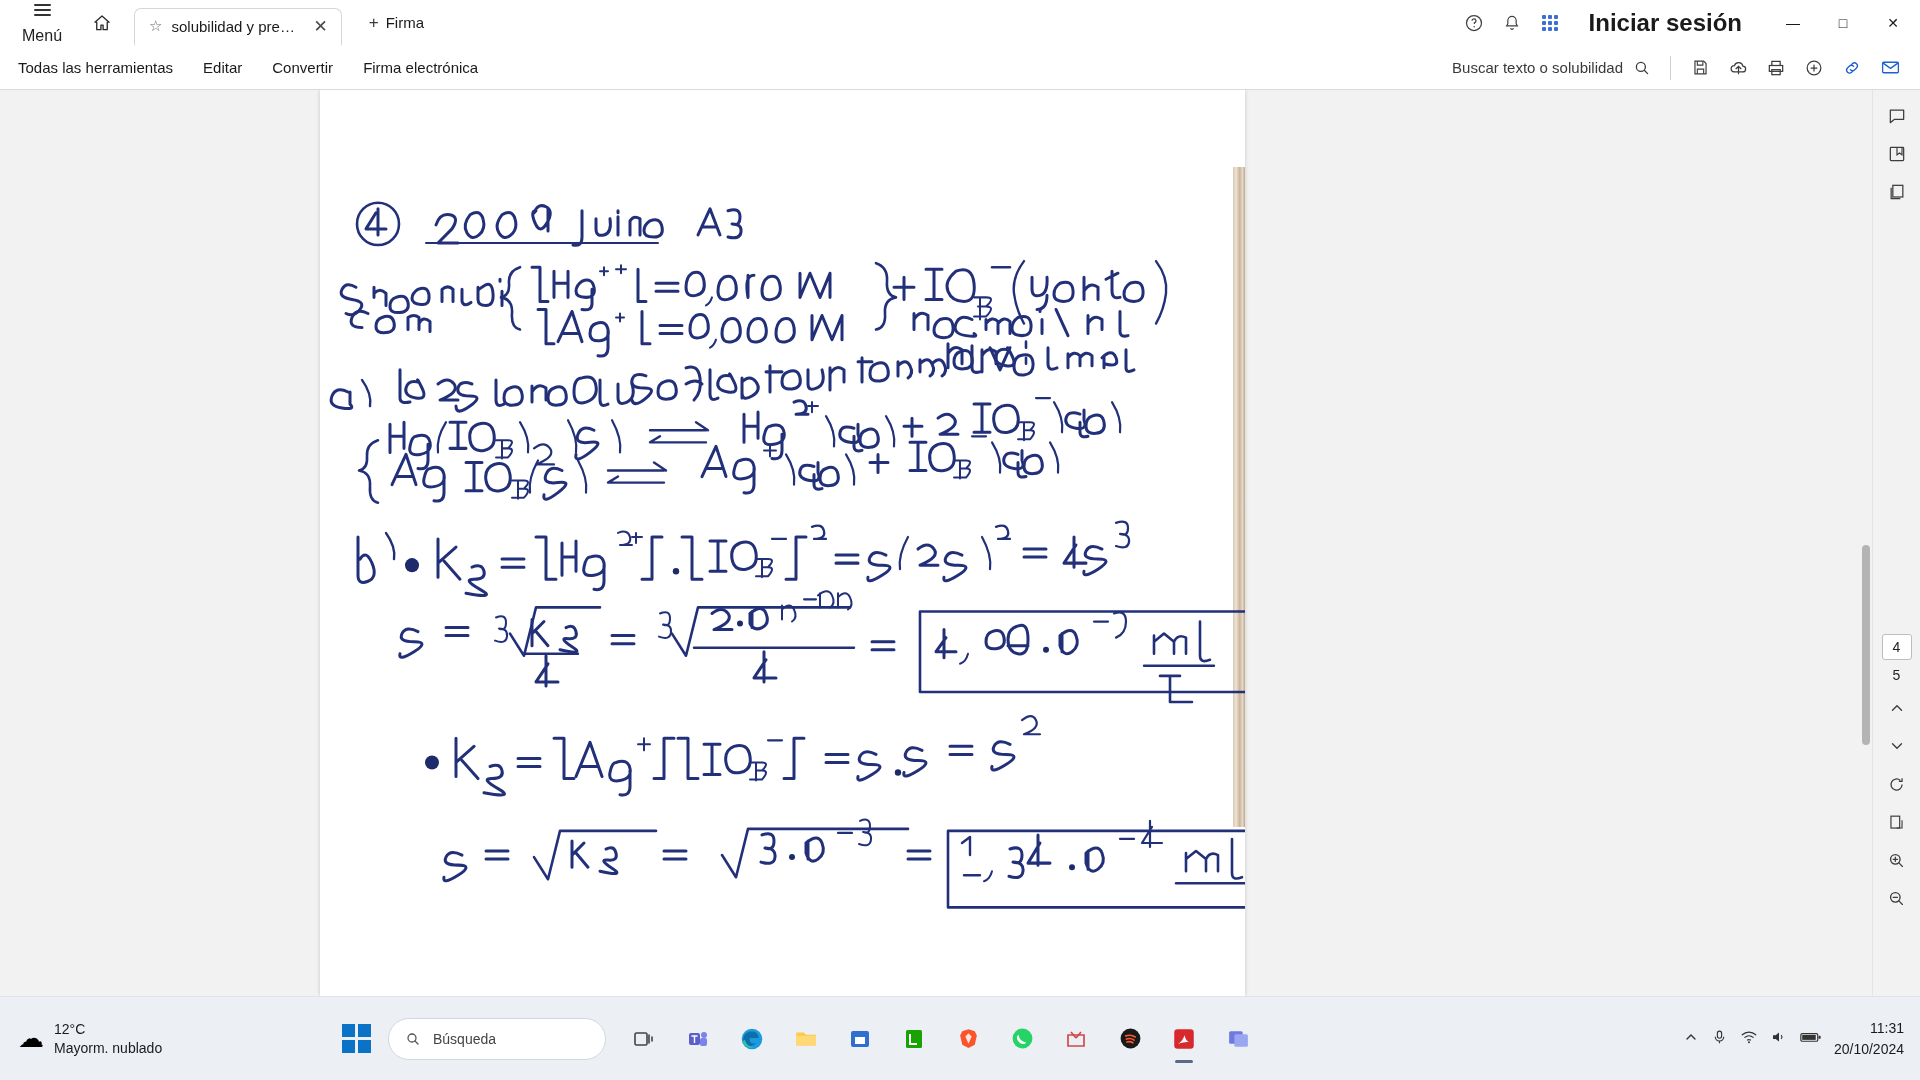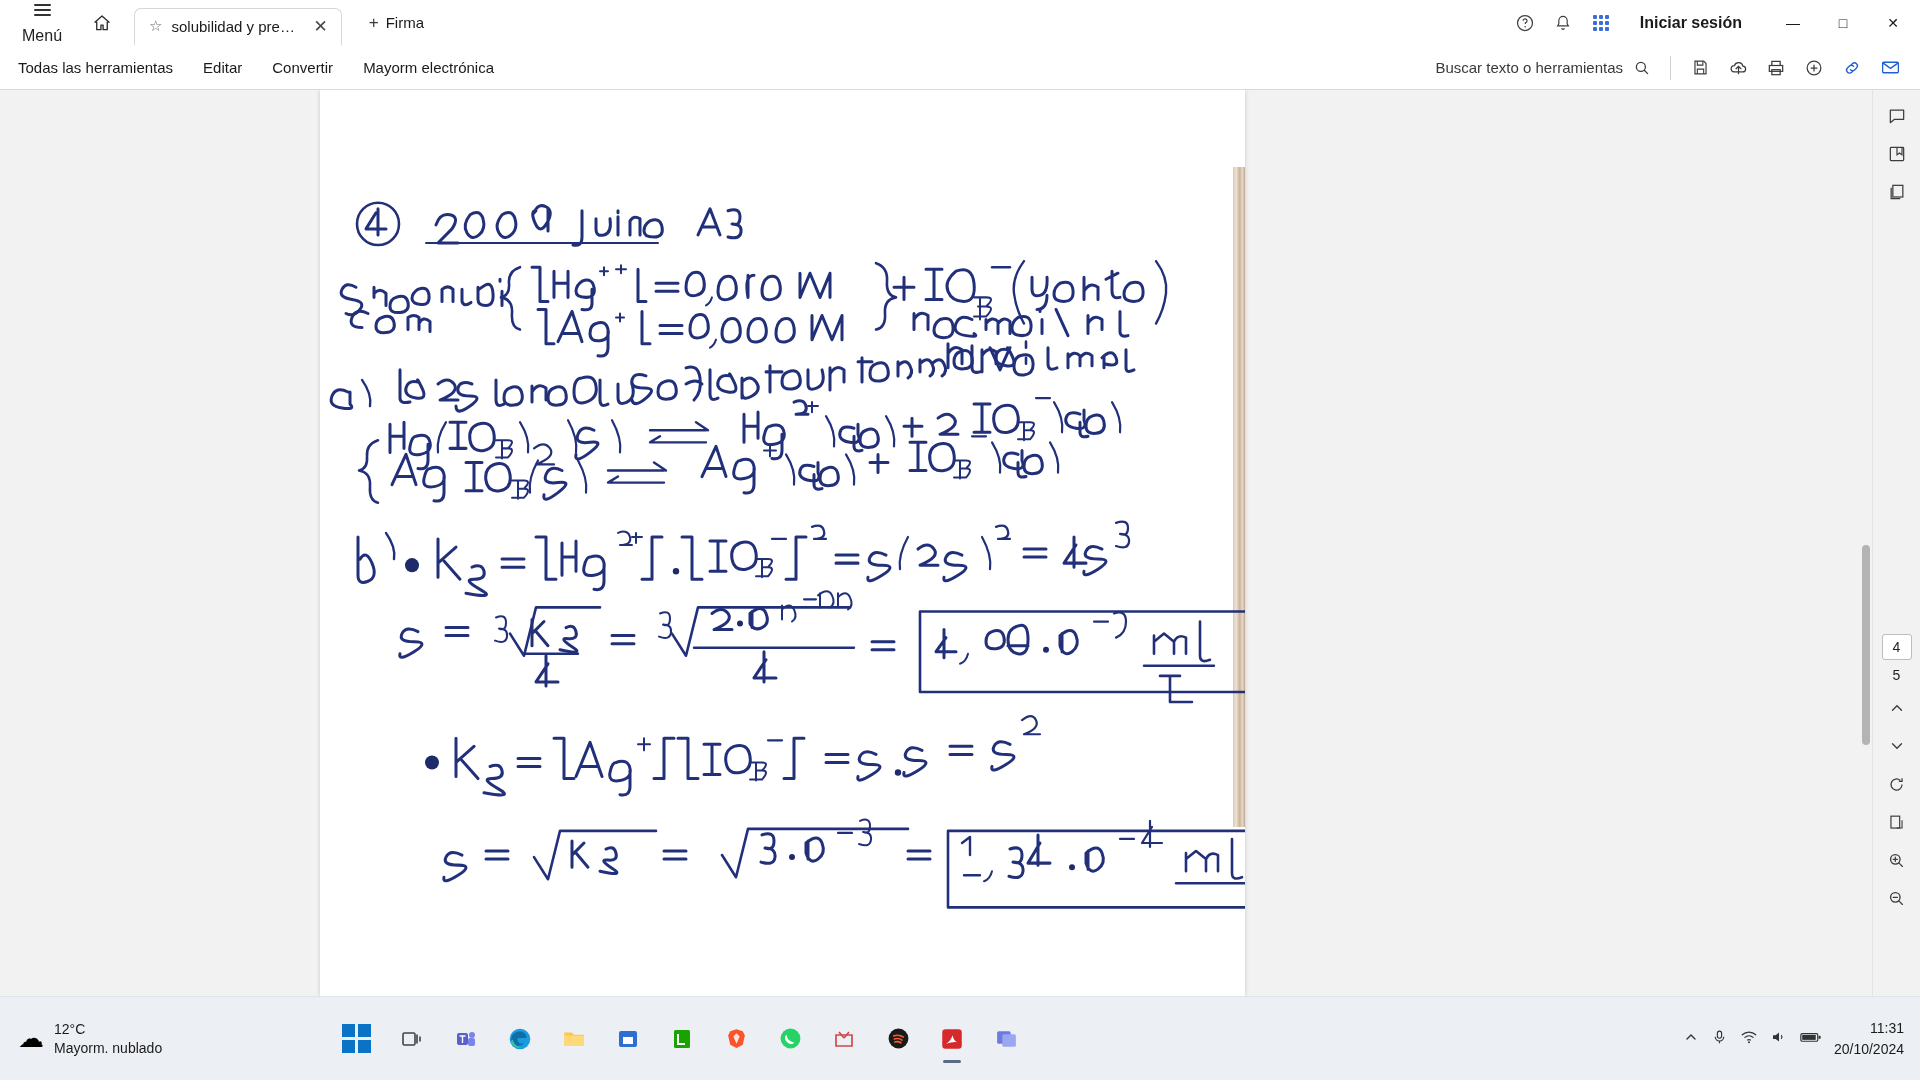--- a/index.html
+++ b/index.html
@@ -65,21 +65,21 @@
     padding-right: 4px; height: 100%;
   }
   .ticon {
     width: 34px; height: 34px;
     display: flex; align-items: center; justify-content: center;
     border-radius: 4px; color: #3f3f3f;
   }
   .grid-icon { display: grid; grid-template-columns: repeat(3, 4px); gap: 2px; }
   .grid-icon i { width: 4px; height: 4px; background: #3a6fd8; display: block; border-radius: 1px; }
   .signin {
-    font-size: 16px; font-weight: bold; color: #1a1a1a;
+    font-size: 24px; font-weight: bold; color: #1a1a1a;
     padding: 0 24px 0 18px; white-space: nowrap;
   }
   .wctl {
     width: 46px; height: 46px;
     display: flex; align-items: center; justify-content: center;
     font-size: 14px; color: #1a1a1a;
   }
 
   
   .toolbar {
@@ -263,25 +263,25 @@
     <div class="wctl">—</div>
     <div class="wctl">□</div>
     <div class="wctl close">✕</div>
   </div>
 </div>
 
 <div class="toolbar">
   <div class="tb-item">Todas las herramientas</div>
   <div class="tb-item">Editar</div>
   <div class="tb-item">Convertir</div>
-  <div class="tb-item">Mayorm electrónica</div>
+  <div class="tb-item">Firma electrónica</div>
 
   <div class="tb-right">
     <div class="search-box">
-      <span>Buscar texto o herramientas</span>
+      <span>Buscar texto o solubilidad</span>
       <svg width="18" height="18" viewBox="0 0 24 24">
           <circle cx="10.5" cy="10.5" r="6" fill="none" stroke="#3a3a3a" stroke-width="1.7"></circle>
           <path d="M15 15l4.5 4.5" stroke="#3a3a3a" stroke-width="1.7" stroke-linecap="round"></path>
         </svg>
     </div>
     <div class="tbsep"></div>
     <div class="tb-icon">
       <svg width="19" height="19" viewBox="0 0 24 24">
           <path d="M5 4h11l3 3v13H5z" fill="none" stroke="#3d3d3d" stroke-width="1.5"></path>
           <path d="M8 4v5h7V4M8 20v-6h8v6" fill="none" stroke="#3d3d3d" stroke-width="1.4"></path>
@@ -709,20 +709,27 @@
 
   <div class="tb-center">
     <div class="start-btn">
       <span class="winlogo">
           <i></i>
           <i></i>
           <i></i>
           <i></i>
         </span>
     </div>
+    <div class="searchpill">
+      <svg width="16" height="16" viewBox="0 0 24 24">
+          <circle cx="10.5" cy="10.5" r="6" fill="none" stroke="#555" stroke-width="1.9"></circle>
+          <path d="M15 15l4.5 4.5" stroke="#555" stroke-width="1.9" stroke-linecap="round"></path>
+        </svg>
+      <span>Búsqueda</span>
+    </div>
 
     <div class="tb-app">
       <svg width="24" height="24" viewBox="0 0 24 24">
           <rect x="3" y="6" width="12" height="12" rx="1.5" fill="none" stroke="#444" stroke-width="1.6"></rect>
           <path d="M17 8v8M20 10v4" stroke="#444" stroke-width="1.6" stroke-linecap="round"></path>
         </svg>
     </div>
     <div class="tb-app">
       <svg width="24" height="24" viewBox="0 0 24 24">
           <rect x="3" y="6" width="11" height="12" rx="2" fill="#5b5fc7"></rect>

